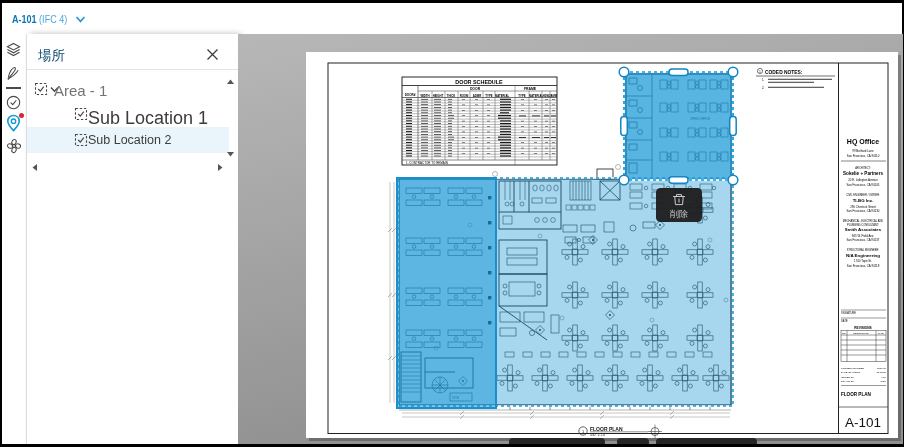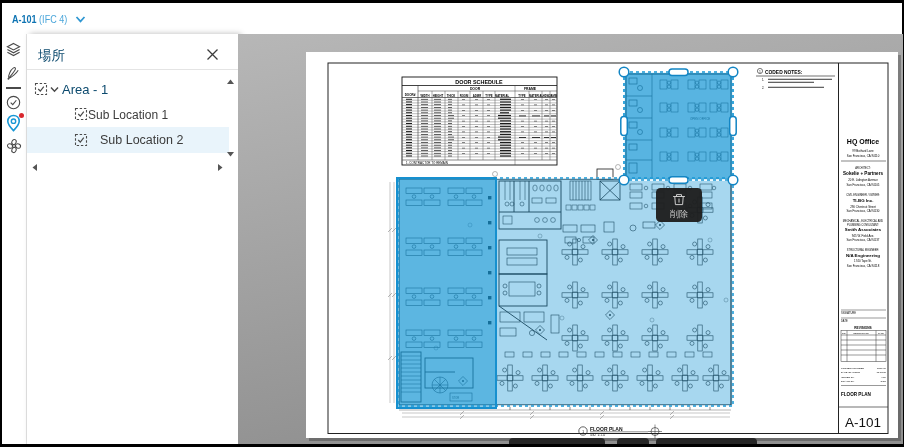--- a/index.html
+++ b/index.html
@@ -74,34 +74,34 @@
 <div class="abs" style="left:27px;top:69px;width:211px;height:1px;background:#e4e4e4;"></div>
 
 <div class="abs" style="left:27px;top:77px;width:202px;height:25px;"></div>
 <svg class="abs" style="left:34px;top:82px;" width="14" height="14" viewBox="0 0 14 14">
   <rect x="1.5" y="1.5" width="11" height="11" fill="none" stroke="#4a4a4a" stroke-width="1.1" stroke-dasharray="2.4 1.8"></rect>
   <path d="M4.2 7 L6.3 9 L9.8 4.6" fill="none" stroke="#4a4a4a" stroke-width="1.2"></path>
 </svg>
 <svg class="abs" style="left:49px;top:84px;" width="11" height="11" viewBox="0 0 11 11">
   <path d="M2 3.5 L5.5 7.3 L9 3.5" fill="none" stroke="#4a4a4a" stroke-width="1.4"></path>
 </svg>
-<div class="abs" style="left:62px;top:82px;font-size:13px;color:#0c4a6e;">Area - 1</div>
+<div class="abs" style="left:54px;top:82px;font-size:15px;color:#737373;">Area - 1</div>
 
 <svg class="abs" style="left:74px;top:107px;" width="14" height="14" viewBox="0 0 14 14">
   <rect x="1.5" y="1.5" width="11" height="11" fill="none" stroke="#4a4a4a" stroke-width="1.1" stroke-dasharray="2.4 1.8"></rect>
   <path d="M4.2 7 L6.3 9 L9.8 4.6" fill="none" stroke="#4a4a4a" stroke-width="1.2"></path>
 </svg>
-<div class="abs" style="left:88px;top:108px;font-size:12px;color:#3c3c3c;">Sub Location 1</div>
+<div class="abs" style="left:88px;top:108px;font-size:18px;color:#3c3c3c;">Sub Location 1</div>
 
 <div class="abs" style="left:27px;top:127px;width:202px;height:26px;background:#e9f4fb;"></div>
 <svg class="abs" style="left:74px;top:133px;" width="14" height="14" viewBox="0 0 14 14">
   <rect x="1.5" y="1.5" width="11" height="11" fill="none" stroke="#4a4a4a" stroke-width="1.1" stroke-dasharray="2.4 1.8"></rect>
   <path d="M4.2 7 L6.3 9 L9.8 4.6" fill="none" stroke="#4a4a4a" stroke-width="1.2"></path>
 </svg>
-<div class="abs" style="left:88px;top:133px;font-size:12.5px;color:#3c3c3c;margin-left:12px;">Sub Location 2</div>
+<div class="abs" style="left:88px;top:133px;font-size:12.5px;color:#3c3c3c;">Sub Location 2</div>
 
 <svg class="abs" style="left:226px;top:78px;" width="9" height="8" viewBox="0 0 9 8">
     <path d="M1 6 L4.5 1.5 L8 6 Z" fill="#555"></path>
   </svg>
 <svg class="abs" style="left:226px;top:150px;" width="9" height="8" viewBox="0 0 9 8">
     <path d="M1 2 L4.5 6.5 L8 2 Z" fill="#555"></path>
   </svg>
 
 <svg class="abs" style="left:31px;top:163px;" width="8" height="9" viewBox="0 0 8 9">
     <path d="M6 1 L1.5 4.5 L6 8 Z" fill="#555"></path>

